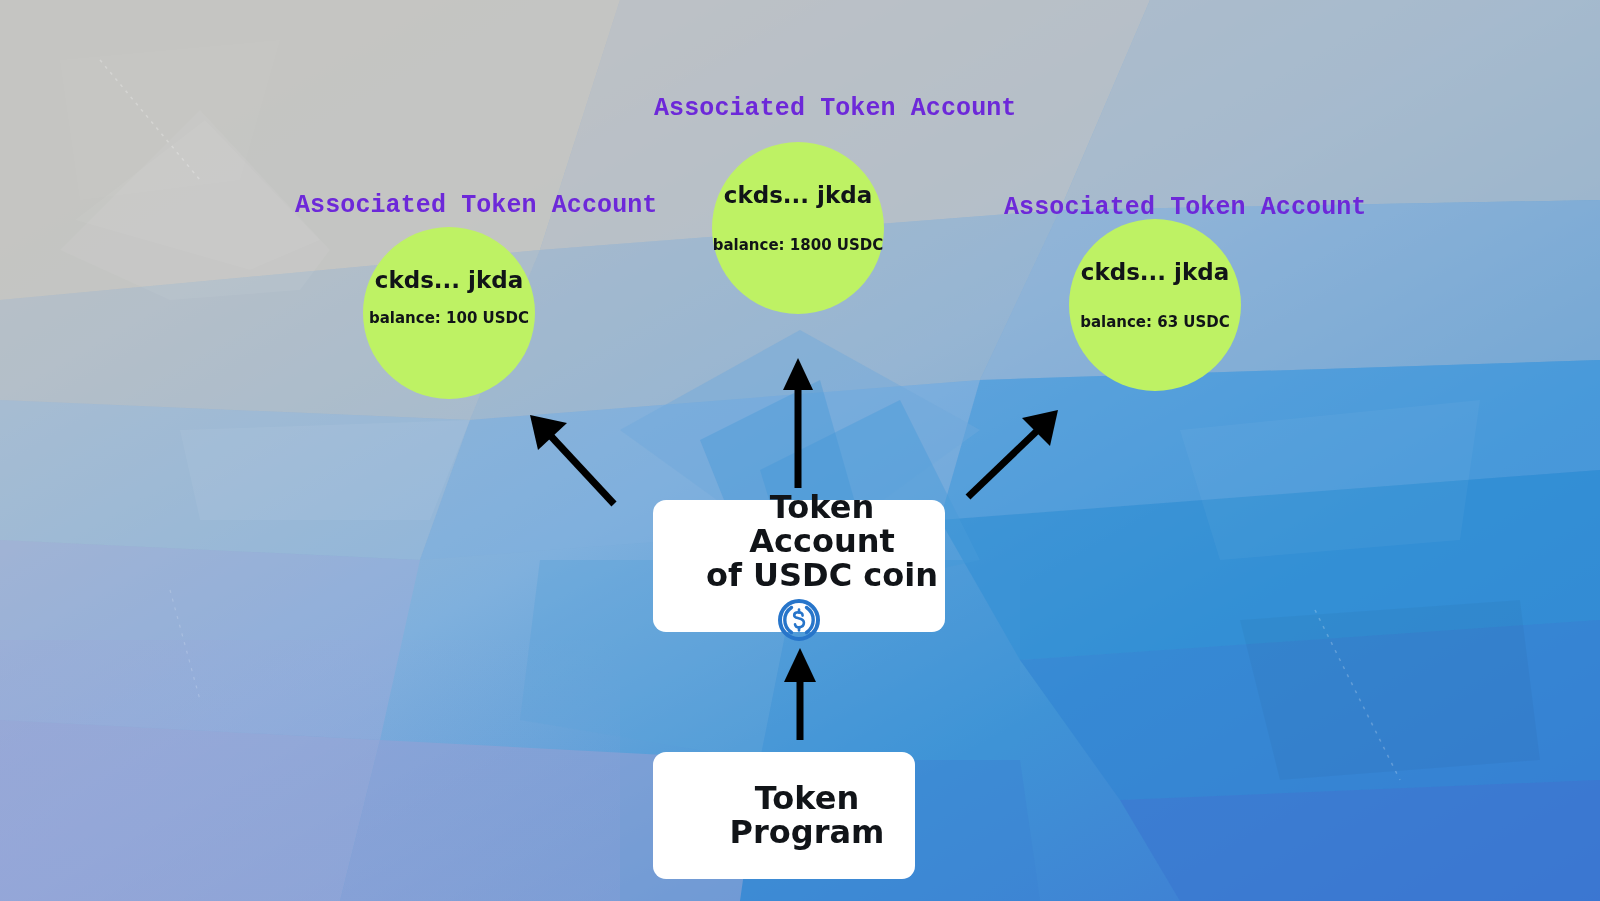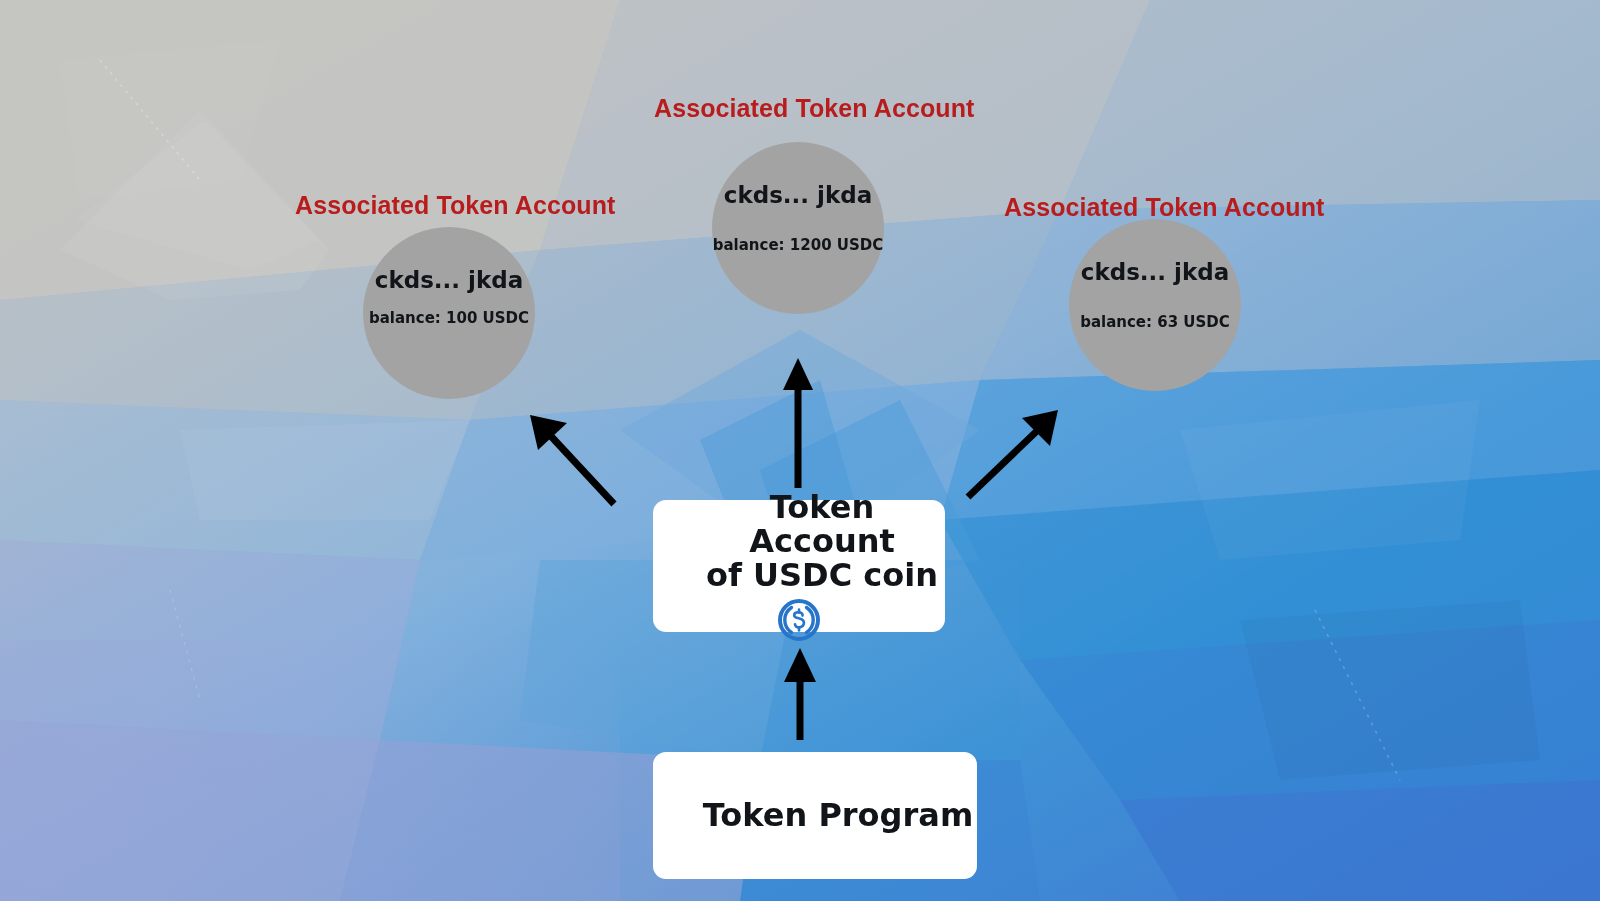--- a/index.html
+++ b/index.html
@@ -15,31 +15,31 @@
     font-family: "DejaVu Sans", sans-serif;
   }
   #bg-layer {
     position: absolute;
     inset: 0;
     width: 1600px;
     height: 901px;
   }
   .node-title {
     position: absolute;
-    font-family: Liberation Sans, sans-serif;
+    font-family: Liberation Mono, monospace;
     font-weight: bold;
     font-size: 25px;
-    color: #b91c1c;
+    color: #6d28d9;
     white-space: nowrap;
     letter-spacing: 0.1px;
   }
   .ata-circle {
     position: absolute;
     border-radius: 50%;
-    background: #a3a3a3;
+    background: #bef264;
     display: flex;
     flex-direction: column;
     align-items: center;
     justify-content: flex-start;
   }
   .ata-addr {
     font-family: "DejaVu Sans", sans-serif;
     font-weight: bold;
     font-size: 23px;
     color: #111418;
@@ -171,21 +171,21 @@
   </svg>
 
   <div class="node-title" style="left:654px; top:94px;">Associated Token Account</div>
 
   <div class="node-title" style="left:295px; top:191px;">Associated Token Account</div>
 
   <div class="node-title" style="left:1004px; top:193px;">Associated Token Account</div>
 
   <div class="ata-circle" style="left:712px; top:142px; width:172px; height:172px;">
     <div class="ata-addr" style="margin-top:40px;">ckds... jkda</div>
-    <div class="ata-balance" style="margin-top:28px;">balance: 1200 USDC</div>
+    <div class="ata-balance" style="margin-top:28px;">balance: 1800 USDC</div>
   </div>
 
   <div class="ata-circle" style="left:363px; top:227px; width:172px; height:172px;">
     <div class="ata-addr" style="margin-top:40px;">ckds... jkda</div>
     <div class="ata-balance" style="margin-top:16px;">balance: 100 USDC</div>
   </div>
 
   <div class="ata-circle" style="left:1069px; top:219px; width:172px; height:172px;">
     <div class="ata-addr" style="margin-top:40px;">ckds... jkda</div>
     <div class="ata-balance" style="margin-top:28px;">balance: 63 USDC</div>
@@ -200,17 +200,17 @@
         <path d="M13.5 8.5 A15 15 0 0 0 13.5 33.5" fill="none" stroke="#2775ca" stroke-width="3.4" stroke-linecap="round"></path>
         <path d="M28.5 8.5 A15 15 0 0 1 28.5 33.5" fill="none" stroke="#2775ca" stroke-width="3.4" stroke-linecap="round"></path>
         <path d="M24.6 16.6c0-2.1-1.7-3.3-4.3-3.3-2.4 0-4.1 1.1-4.1 2.9 0 1.7 1.3 2.4 3.6 2.9l1.5.3c2.8.6 4.6 1.8 4.6 4.3 0 2.6-2 4.3-5 4.5" fill="none" stroke="#2775ca" stroke-width="2.6" stroke-linecap="round"></path>
         <path d="M17 25.2c.2 2.1 2 3.4 4.6 3.4" fill="none" stroke="#2775ca" stroke-width="2.6" stroke-linecap="round"></path>
         <line x1="21" y1="10.5" x2="21" y2="13.6" stroke="#2775ca" stroke-width="2.6" stroke-linecap="round"></line>
         <line x1="21" y1="28.4" x2="21" y2="31.5" stroke="#2775ca" stroke-width="2.6" stroke-linecap="round"></line>
       </svg>
     </div>
   </div>
 
-  <div class="white-box" style="left:653px; top:752px; width:324px; height:127px;">
+  <div class="white-box" style="left:653px; top:752px; width:262px; height:127px;">
     <div class="box-title">Token Program</div>
   </div>
 
 </div>
 
 </body></html>

